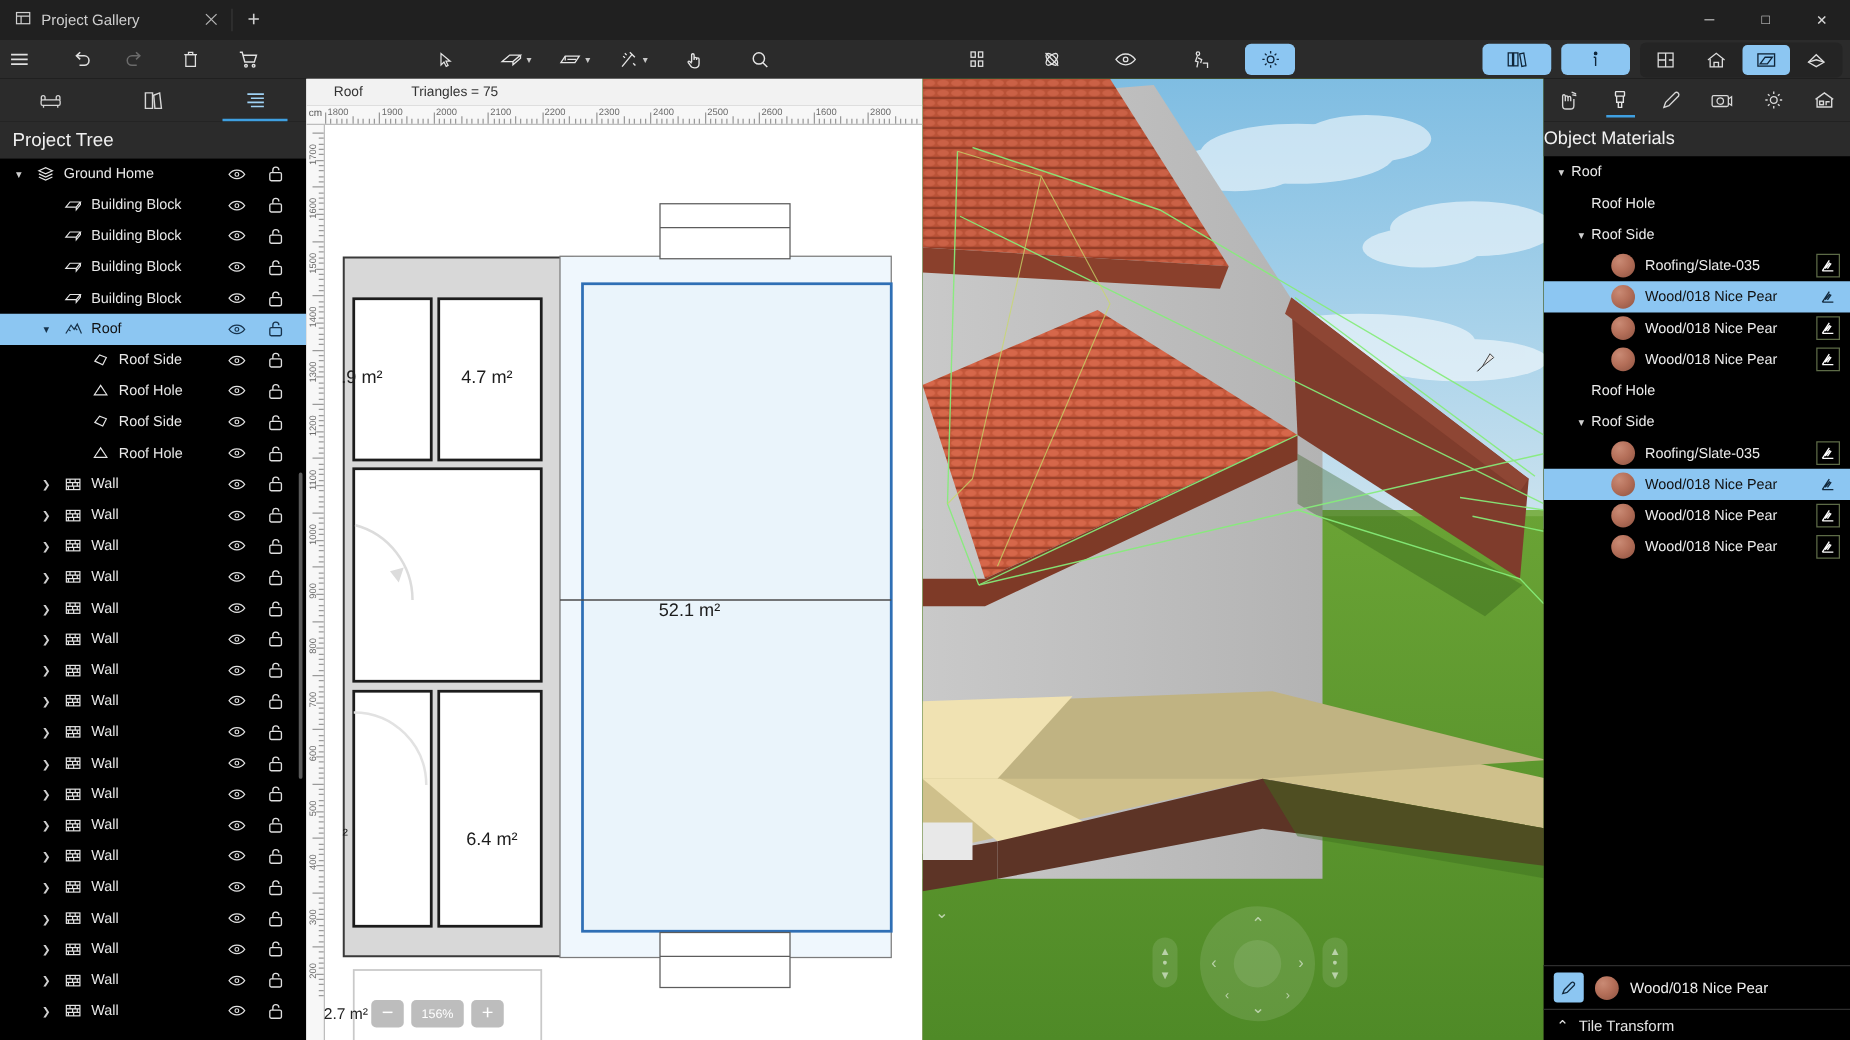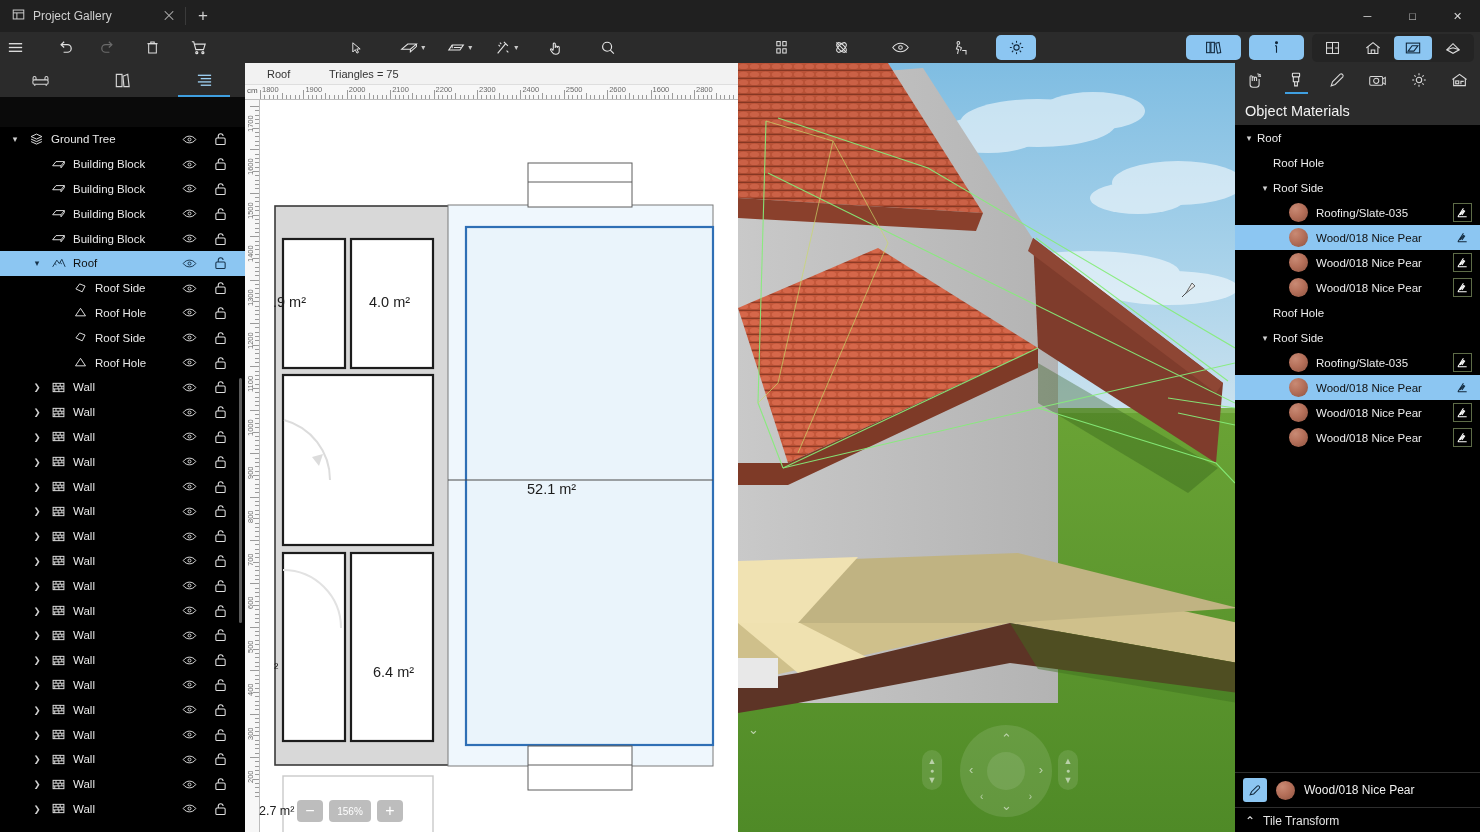--- a/index.html
+++ b/index.html
@@ -99,21 +99,21 @@
   .navside { position:absolute; bottom:42px; width:20px; height:40px; border-radius:10px; background:rgba(255,255,255,.11);
              display:flex; flex-direction:column; align-items:center; justify-content:center; gap:1px;
              color:rgba(255,255,255,.55); font-size:9px; }
   .collapse3d { position:absolute; left:10px; bottom:95px; color:rgba(255,255,255,.6); font-size:13px; }
 
   
   .rightpanel { position:absolute; left:1235px; top:63px; width:245px; height:769px; background:#000; }
   .rp-tabs { height:34px; background:#2b2b2b; display:flex; align-items:center; }
   .rp-tab { flex:1; display:flex; align-items:center; justify-content:center; position:relative; height:34px; color:#d8d8d8; }
   .rp-tab.on::after { content:""; position:absolute; left:22%; right:22%; bottom:3px; height:2px; background:#3f9fe0; }
-  .rp-title { height:28px; background:#2b2b2b; display:flex; align-items:center; padding-left:10px;
+  .rp-title { height:28px; background:#2b2b2b; display:flex; align-items:center; 
               font-size:14.5px; color:#f2f2f2; }
   .mlist { position:absolute; left:0; top:62px; right:0; bottom:60px; overflow:hidden; }
   .mrow { height:25px; display:flex; align-items:center; position:relative; font-size:11.5px; color:#ececec; }
   .mrow.sel { background:#8cc6f2; color:#101010; }
   .mchev { width:16px; font-size:9px; color:#d0d0d0; text-align:center; }
   .mrow.sel .mchev { color:#123; }
   .swatch { width:19px; height:19px; border-radius:50%; flex:none;
             background: radial-gradient(circle at 34% 30%, #c98a74 0%, #b5705a 45%, #8d5240 100%); }
   .mname { margin-left:8px; }
   .medit { position:absolute; right:8px; top:3px; width:19px; height:19px;
@@ -339,34 +339,35 @@
       </div>
       <div class="lp-tab on">
         <svg width="19" height="17" viewBox="0 0 20 18" fill="none" stroke="#9fd2f5" stroke-width="1.4">
           <line x1="3" y1="3.5" x2="17" y2="3.5"></line>
             <line x1="6" y1="7" x2="17" y2="7"></line>
           <line x1="3" y1="10.5" x2="17" y2="10.5"></line>
             <line x1="6" y1="14" x2="17" y2="14"></line>
         </svg>
       </div>
     </div>
+    <div class="lp-title">Project Tree</div>
     <div class="tree" id="tree">
         <div class="trow">
           <div style="width: 4px;"></div>
           <div class="tw">
             <span class="tchev">▾</span>
           </div>
           <div class="ticon">
             <svg width="15" height="15" viewBox="0 0 18 18" fill="none" stroke="#e4e4e4" stroke-width="1.15">
               <path d="M2.5 5.5 L9 2.5 L15.5 5.5 L9 8.5 Z"></path>
               <path d="M2.5 8.5 L9 11.5 L15.5 8.5"></path>
               <path d="M2.5 11.5 L9 14.5 L15.5 11.5"></path>
             </svg>
           </div>
-          <span class="tlbl">Ground Tree</span>
+          <span class="tlbl">Ground Home</span>
           <div class="teye">
             <svg width="15" height="11" viewBox="0 0 18 12" fill="none" stroke="#e0e0e0" stroke-width="1.15">
               <path d="M1.5 6c2.3-3.2 5-4 7.5-4s5.2.8 7.5 4c-2.3 3.2-5 4-7.5 4S3.8 9.2 1.5 6z"></path>
               <circle cx="9" cy="6" r="1.8"></circle>
             </svg>
           </div>
           <div class="tlock">
             <svg width="13" height="14" viewBox="0 0 14 15" fill="none" stroke="#e0e0e0" stroke-width="1.15">
               <rect x="2" y="6.5" width="10" height="7" rx="1.2"></rect>
               <path d="M4.6 6.5 V4.4 a2.6 2.6 0 0 1 5.2 0"></path>
@@ -1489,21 +1490,21 @@
 
         <rect x="268" y="63" width="104" height="44" fill="#ffffff" stroke="#5c5c5c" stroke-width="1"></rect>
         <line x1="268" y1="82" x2="372" y2="82" stroke="#5c5c5c" stroke-width="1"></line>
         <rect x="268" y="646" width="104" height="44" fill="#ffffff" stroke="#5c5c5c" stroke-width="1"></rect>
         <line x1="268" y1="665" x2="372" y2="665" stroke="#5c5c5c" stroke-width="1"></line>
 
         <rect x="23" y="676" width="150" height="90" fill="#fff" stroke="#c9c9c9" stroke-width="1.4"></rect>
       </svg>
 
       <div style="position:absolute; left:13px; top:194px; font-size:14.5px; color:#1c1c1c;">.9 m²</div>
-      <div style="position:absolute; left:109px; top:194px; font-size:14.5px; color:#1c1c1c;">4.0 m²</div>
+      <div style="position:absolute; left:109px; top:194px; font-size:14.5px; color:#1c1c1c;">4.7 m²</div>
       <div style="position:absolute; left:267px; top:381px; font-size:14.5px; color:#1c1c1c;">52.1 m²</div>
       <div style="position:absolute; left:113px; top:564px; font-size:14.5px; color:#1c1c1c;">6.4 m²</div>
       <div style="position:absolute; left:14px; top:560px; font-size:13px; color:#1c1c1c;">²</div>
     </div>
 
     <div class="zarea">2.7 m²</div>
     <div class="zoomctl">
       <div style="width:38px"></div>
       <div class="zbtn">−</div>
       <div class="zval">156%</div>

